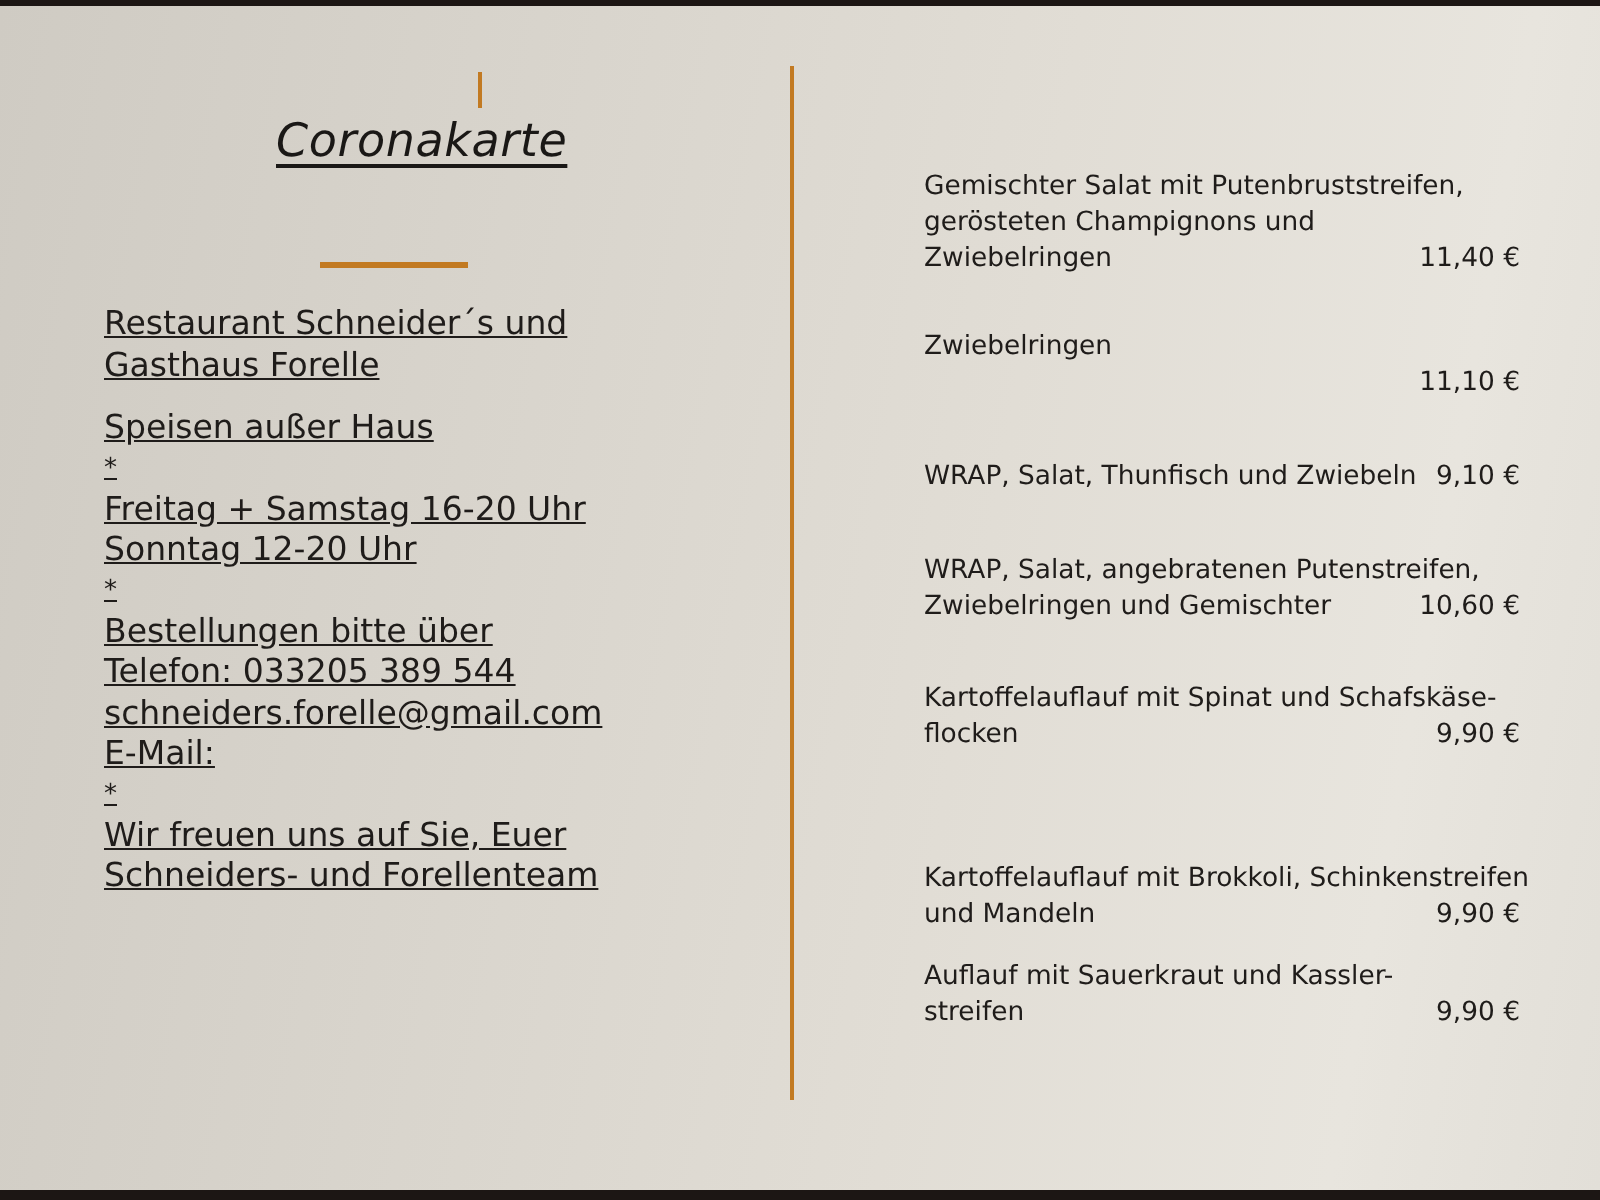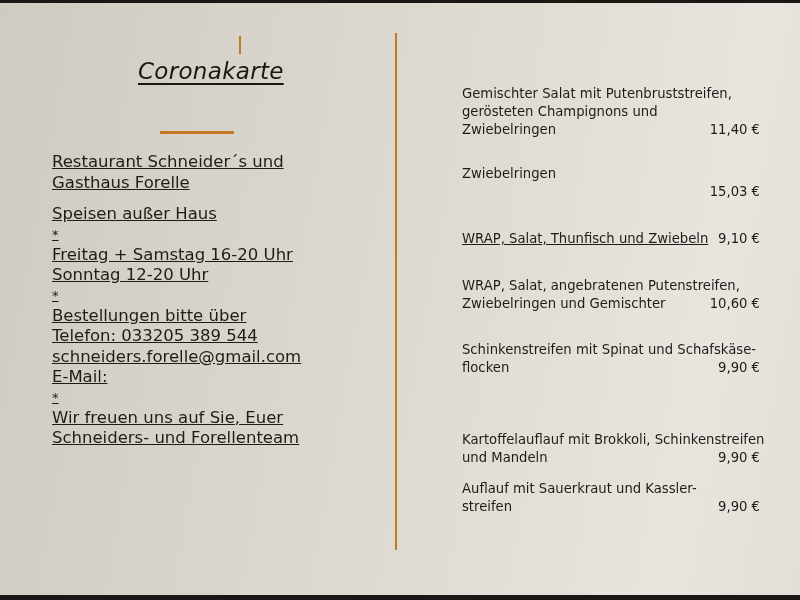--- a/index.html
+++ b/index.html
@@ -127,36 +127,36 @@
 
     <div class="item" style="top:0px;">
       <span class="line">Gemischter Salat mit Putenbruststreifen,</span>
       <span class="line">gerösteten Champignons und</span>
       <span class="line">Zwiebelringen</span>
       <span class="price" style="top:36px;">11,40 €</span>
     </div>
 
     <div class="item" style="top:80px;">
       <span class="line">Zwiebelringen</span>
-      <span class="price" style="top:18px;">15,03 €</span>
+      <span class="price" style="top:18px;">11,10 €</span>
     </div>
 
-    <div class="item" style="top:145px;text-decoration:underline;">
+    <div class="item" style="top:145px;">
       <span class="line">WRAP, Salat, Thunfisch und Zwiebeln</span>
       <span class="price" style="top:0px;">9,10 €</span>
     </div>
 
     <div class="item" style="top:192px;">
       <span class="line">WRAP, Salat, angebratenen Putenstreifen,</span>
       <span class="line">Zwiebelringen und Gemischter</span>
       <span class="price" style="top:18px;">10,60 €</span>
     </div>
 
     <div class="item" style="top:256px;">
-      <span class="line">Schinkenstreifen mit Spinat und Schafskäse-</span>
+      <span class="line">Kartoffelauflauf mit Spinat und Schafskäse-</span>
       <span class="line">flocken</span>
       <span class="price" style="top:18px;">9,90 €</span>
     </div>
 
     <div class="item" style="top:326px;margin-top:20px;">
       <span class="line">Kartoffelauflauf mit Brokkoli, Schinkenstreifen</span>
       <span class="line">und Mandeln</span>
       <span class="price" style="top:18px;">9,90 €</span>
     </div>
 

